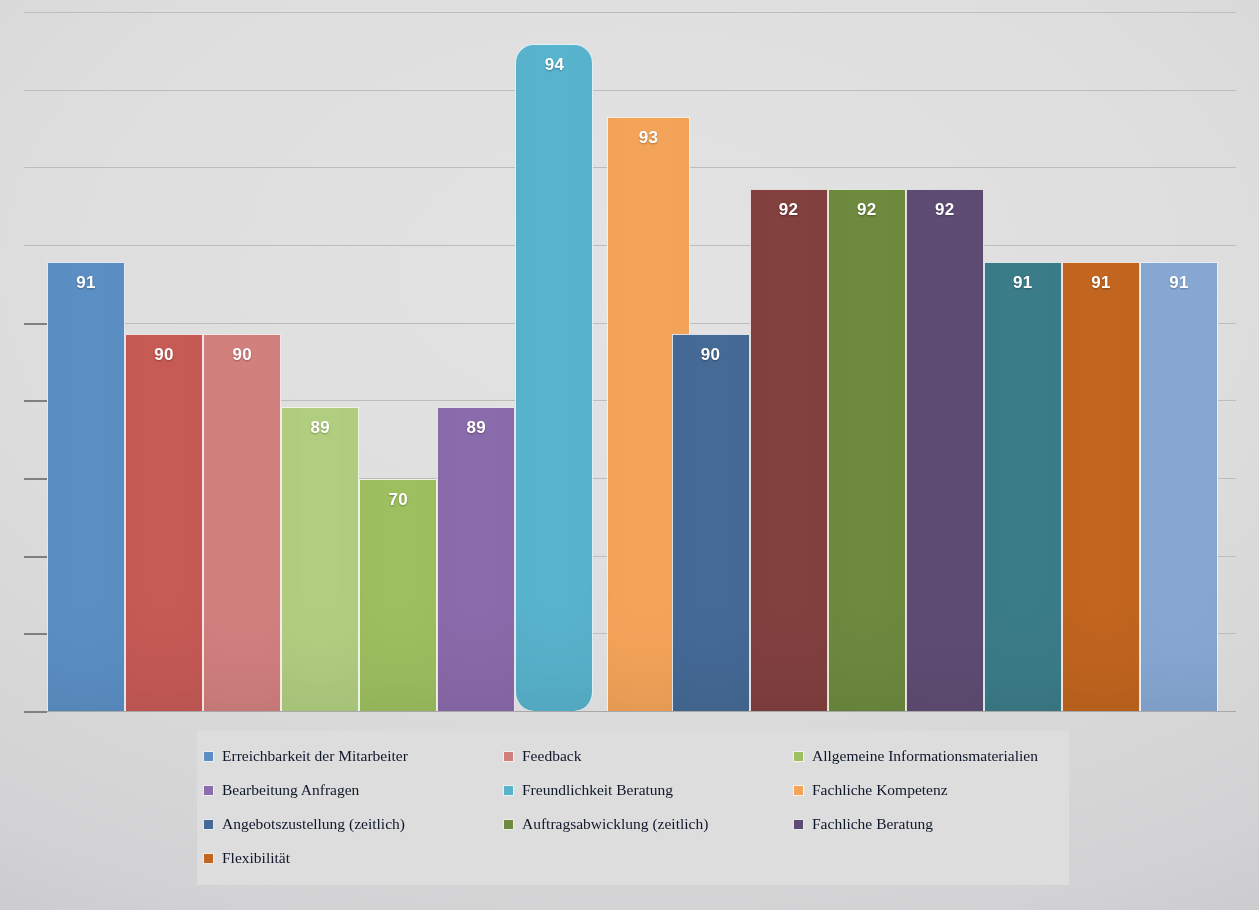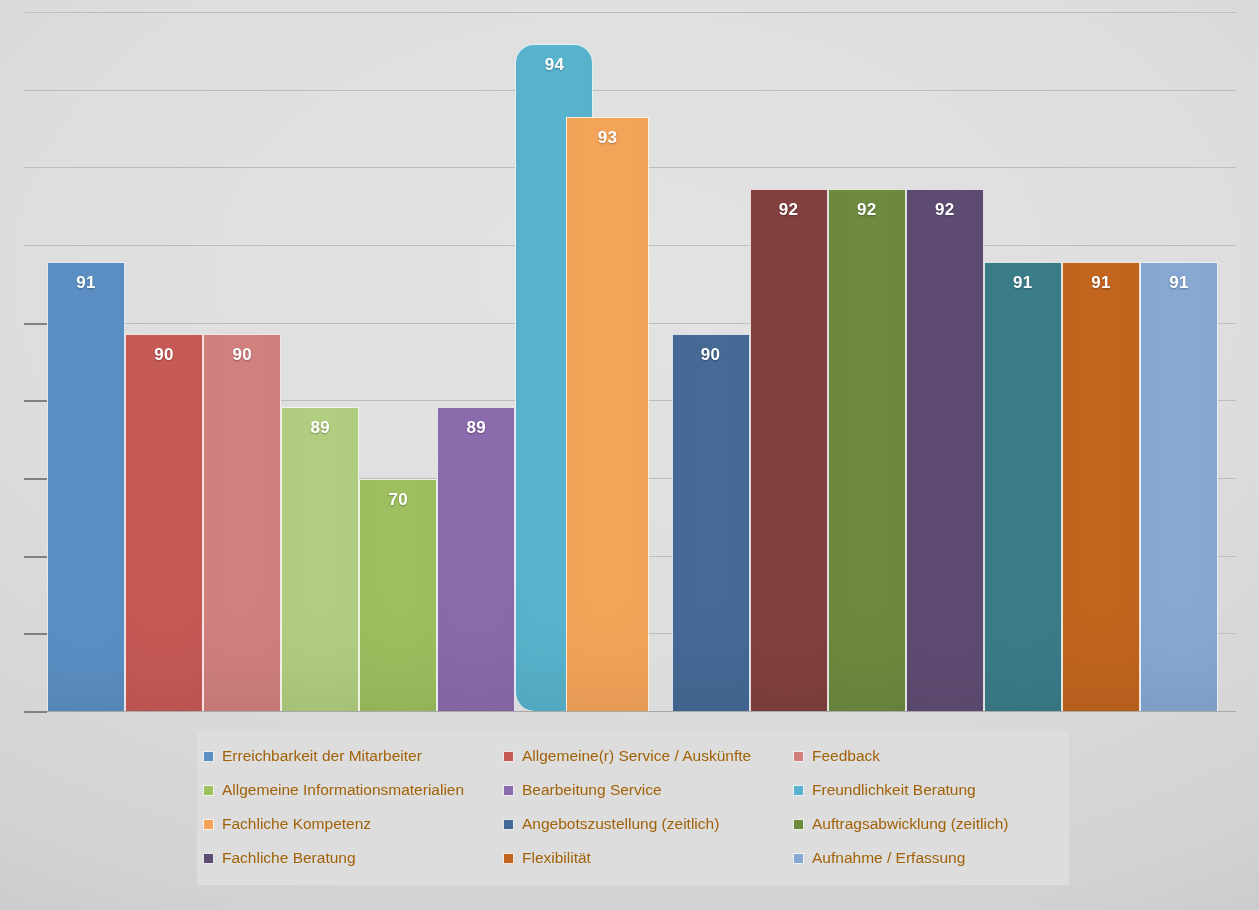--- a/index.html
+++ b/index.html
@@ -119,23 +119,23 @@
     width: 11px;
     height: 11px;
     flex: 0 0 11px;
     margin-right: 8px;
     border: 1px solid rgba(255,255,255,0.85);
     box-sizing: border-box;
   }
 
   .legend-label {
     font-size: 15.5px;
-    color: #a16207;
+    color: #0f172a;
     white-space: nowrap;
-    font-family: Liberation Sans, sans-serif;
+    font-family: Liberation Serif, serif;
   }
 </style>
 </head>
 <body>
 
 <div id="chart-root">
 
   <div id="plot-area">
     <div id="gridlines">
         <div class="gridline" style="top: 0px;"></div>
@@ -188,21 +188,21 @@
       <div class="bar-slot" title="Bearbeitung Anfragen: 89" style="left: 390.333px; width: 78.0667px;">
         <div class="bar" style="top: 395px; background: rgb(138, 107, 171);">
           <div class="bar-value">89</div>
         </div>
       </div>
       <div class="bar-slot" title="Freundlichkeit Beratung: 94" style="left: 468.4px; width: 78.0667px;">
         <div class="bar" style="top: 32px; background: rgb(88, 179, 204); border-radius: 19px;">
           <div class="bar-value">94</div>
         </div>
       </div>
-      <div class="bar-slot" title="Fachliche Kompetenz: 93" style="left: 519px; width: 83px;">
+      <div class="bar-slot" title="Fachliche Kompetenz: 93" style="left: 560px; width: 83px;">
         <div class="bar" style="top: 105px; background: rgb(244, 164, 89);">
           <div class="bar-value">93</div>
         </div>
       </div>
       <div class="bar-slot" title="Angebotszustellung (zeitlich): 90" style="left: 624.533px; width: 78.0667px;">
         <div class="bar" style="top: 322px; background: rgb(69, 106, 150);">
           <div class="bar-value">90</div>
         </div>
       </div>
       <div class="bar-slot" title="Auftragsabwicklung (organisatorisch): 92" style="left: 702.6px; width: 78.0667px;">
@@ -237,34 +237,30 @@
       </div>
     </div>
 
   <div id="legend">
     <div class="legend-grid" id="legend-grid">
         <div class="legend-item">
           <span class="legend-swatch" style="background: rgb(91, 143, 196);"></span>
           <span class="legend-label">Erreichbarkeit der Mitarbeiter</span>
         </div>
         <div class="legend-item">
-          <span class="legend-swatch" style="background: rgb(198, 90, 85);"></span>
-          <span class="legend-label">Allgemeine(r) Service / Auskünfte</span>
-        </div>
-        <div class="legend-item">
           <span class="legend-swatch" style="background: rgb(209, 128, 126);"></span>
           <span class="legend-label">Feedback</span>
         </div>
         <div class="legend-item">
           <span class="legend-swatch" style="background: rgb(157, 191, 95);"></span>
           <span class="legend-label">Allgemeine Informationsmaterialien</span>
         </div>
         <div class="legend-item">
           <span class="legend-swatch" style="background: rgb(138, 107, 171);"></span>
-          <span class="legend-label">Bearbeitung Service</span>
+          <span class="legend-label">Bearbeitung Anfragen</span>
         </div>
         <div class="legend-item">
           <span class="legend-swatch" style="background: rgb(88, 179, 204);"></span>
           <span class="legend-label">Freundlichkeit Beratung</span>
         </div>
         <div class="legend-item">
           <span class="legend-swatch" style="background: rgb(244, 164, 89);"></span>
           <span class="legend-label">Fachliche Kompetenz</span>
         </div>
         <div class="legend-item">
@@ -276,20 +272,16 @@
           <span class="legend-label">Auftragsabwicklung (zeitlich)</span>
         </div>
         <div class="legend-item">
           <span class="legend-swatch" style="background: rgb(95, 76, 115);"></span>
           <span class="legend-label">Fachliche Beratung</span>
         </div>
         <div class="legend-item">
           <span class="legend-swatch" style="background: rgb(193, 101, 31);"></span>
           <span class="legend-label">Flexibilität</span>
         </div>
-        <div class="legend-item">
-          <span class="legend-swatch" style="background: rgb(134, 168, 211);"></span>
-          <span class="legend-label">Aufnahme / Erfassung</span>
-        </div>
       </div>
   </div>
 
 </div>
 
 </body></html>

